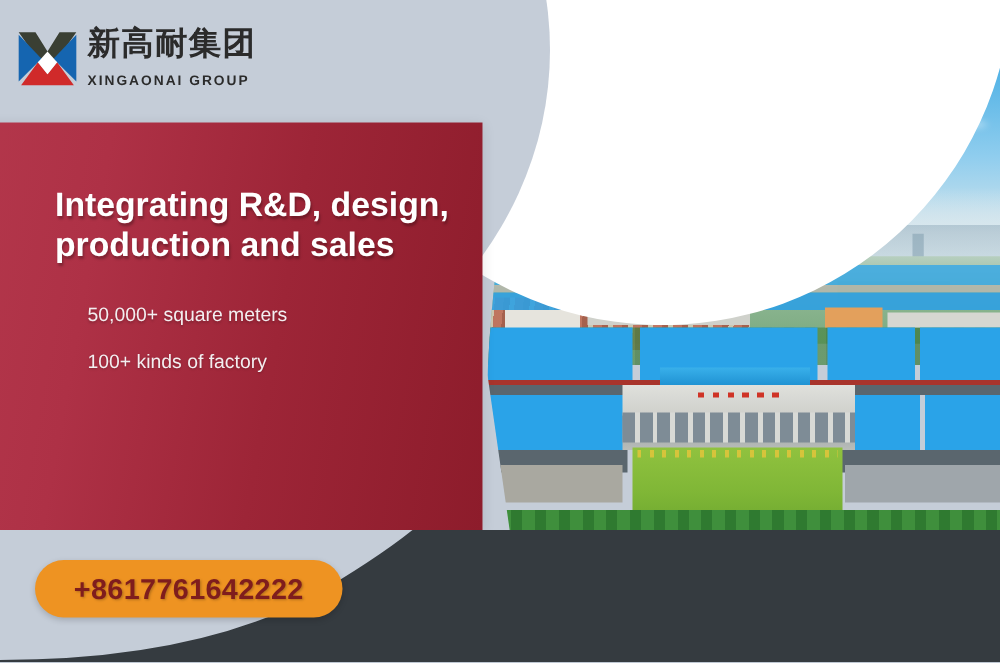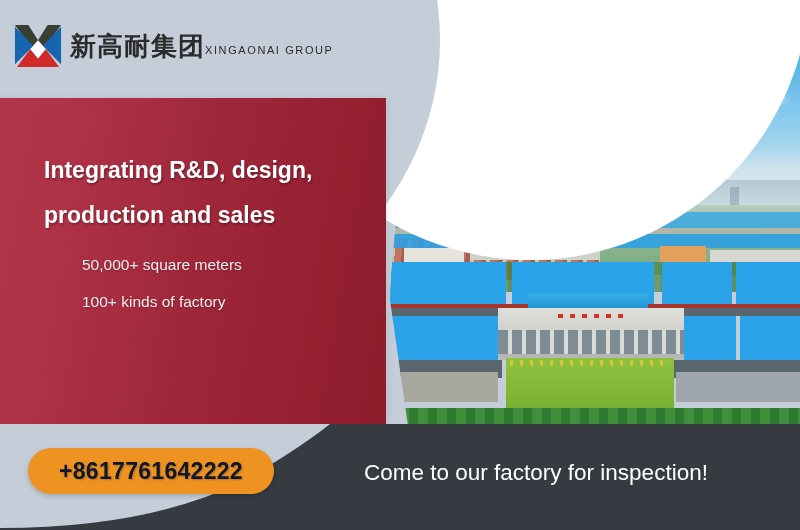--- a/index.html
+++ b/index.html
@@ -108,66 +108,66 @@
   }
   .white-gap{
     position:absolute;left:250px;top:-300px;width:560px;height:560px;
     background:#ffffff;border-radius:50%;
     transform:rotate(8deg);
   }
 
   
   .logo{position:absolute;left:14px;top:22px;display:flex;align-items:center;gap:8px;}
   .logo-mark{width:48px;height:48px;flex:0 0 48px;}
-  .logo-text{display:flex;line-height:1;}
+  .logo-text{display:flex;flex-direction:column;line-height:1;}
   .logo-cn{
     font-size:26px;font-weight:bold;color:#2b2b2b;letter-spacing:1px;
     font-family:"DejaVu Sans", sans-serif;
   }
   .logo-en{
-    font-size:11px;font-weight:normal;color:#2b2b2b;letter-spacing:1.6px;margin-top:12px;
+    font-size:11px;font-weight:bold;color:#2b2b2b;letter-spacing:1.6px;margin-top:12px;
   }
 
   
   .red-panel{
     position:absolute;left:-60px;top:98px;width:446px;height:326px;
     background:linear-gradient(100deg,#b5394d 0%,#ae3146 30%,#9d2537 62%,#8d1c2b 100%);
     border-radius:56px 0 0 56px;
     box-shadow:0 2px 10px rgba(0,0,0,.10);
   }
   .headline{
     position:absolute;left:44px;top:148px;width:330px;
-    font-size:23px;line-height:45px;font-weight:bold;color:#ffffff;
+    font-size:27px;line-height:32px;font-weight:bold;color:#ffffff;
     text-shadow:1px 2px 2px rgba(0,0,0,.28);
   }
   .facts{
     position:absolute;left:66px;top:240px;width:320px;
     color:#f3eef0;font-size:15.5px;
   }
   .facts li{list-style:none;margin:0 0 19px 0;text-shadow:0 1px 2px rgba(0,0,0,.22);}
-  .facts{margin:16px;padding:0;}
+  .facts{margin:4px;padding:0;}
 
   
   .footer-dark{
     position:absolute;left:0;top:424px;width:800px;height:106px;
     background:#353B40;
     clip-path: path("M 800 0 L 800 106 L 0 106 L 0 104 Q 150 104 245 56 Q 300 24 330 0 Z");
   }
   .footer-gray{
     position:absolute;left:0;top:424px;width:420px;height:106px;
     background:#C5CDD8;
   }
   .phone-pill{
     position:absolute;left:28px;top:448px;width:246px;height:46px;
     background:#EE9322;border-radius:23px;
     display:flex;align-items:center;justify-content:center;
     box-shadow:0 2px 5px rgba(0,0,0,.18);
   }
   .phone-pill span{
-    color:#0f172a;font-size:23px;font-weight:bold;letter-spacing:.3px;
+    color:#7f1d1d;font-size:23px;font-weight:bold;letter-spacing:.3px;
     text-shadow:1px 1px 2px rgba(0,0,0,.25);
   }
   .cta{
     position:absolute;left:364px;top:460px;width:420px;
     color:#ffffff;font-size:22.5px;
   }
 </style>
 </head>
 <body>
 
@@ -263,15 +263,14 @@
   <ul class="facts">
     <li>50,000+ square meters</li>
     <li>100+ kinds of factory</li>
   </ul>
 
   <div class="footer-gray"></div>
   <div class="footer-dark"></div>
   <div class="phone-pill">
     <span>+8617761642222</span>
   </div>
-  <div class="cta">Come to our factory for inspection!</div>
 
 </div>
 
 </body></html>

